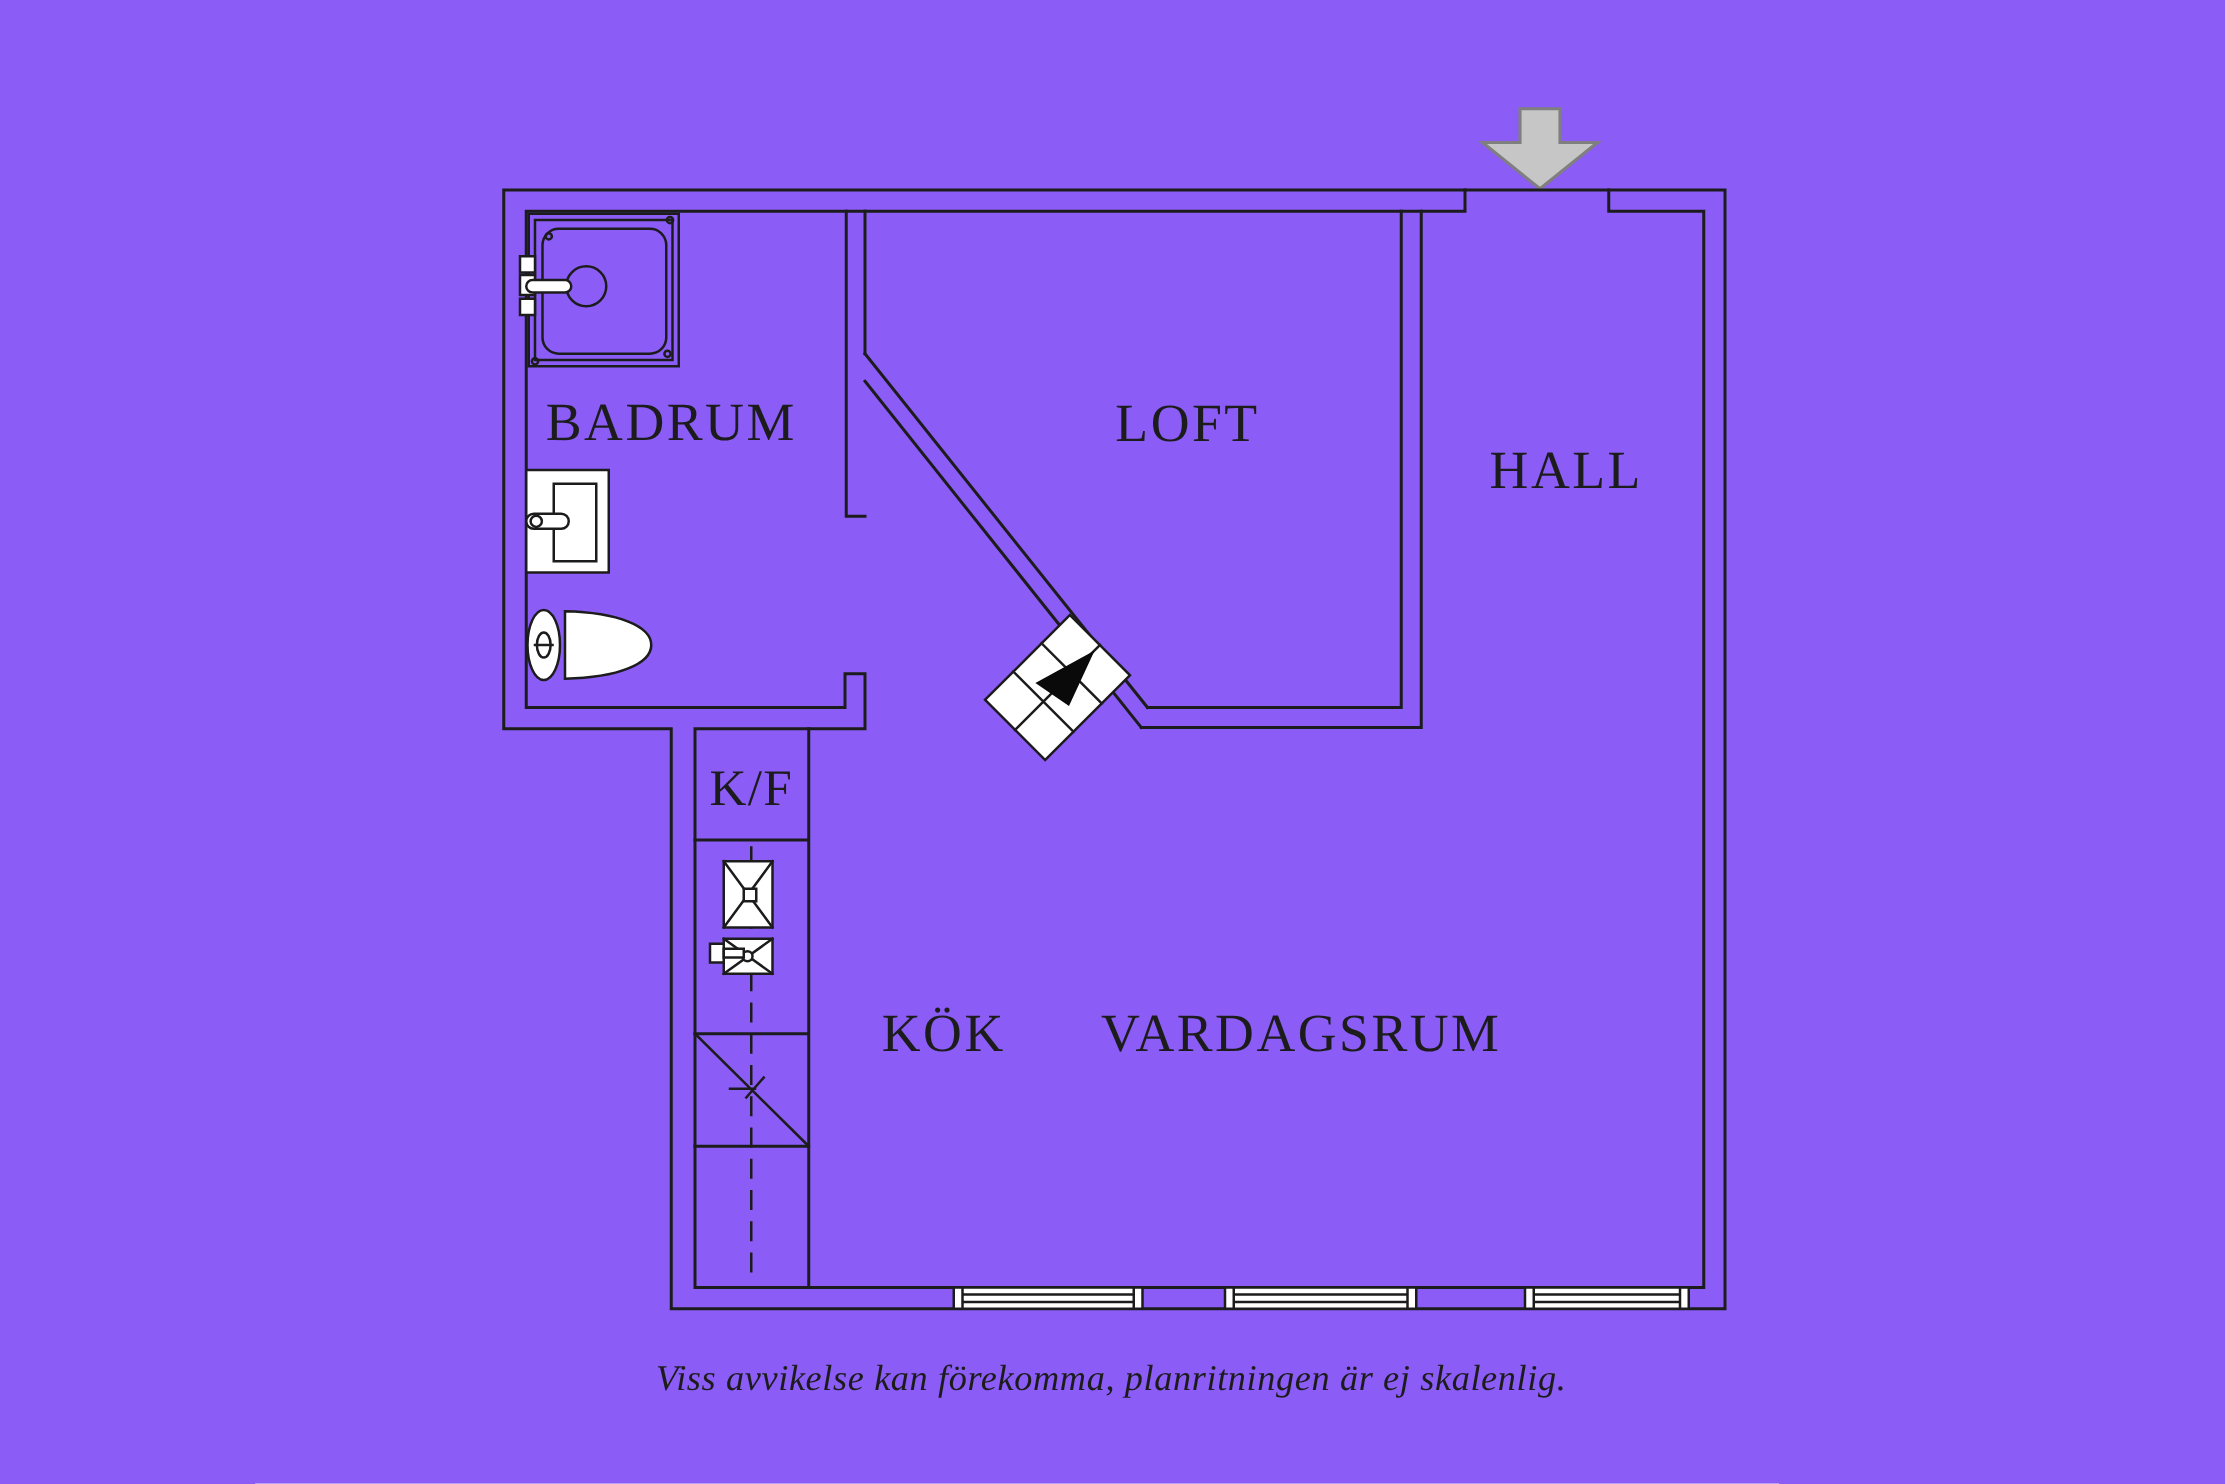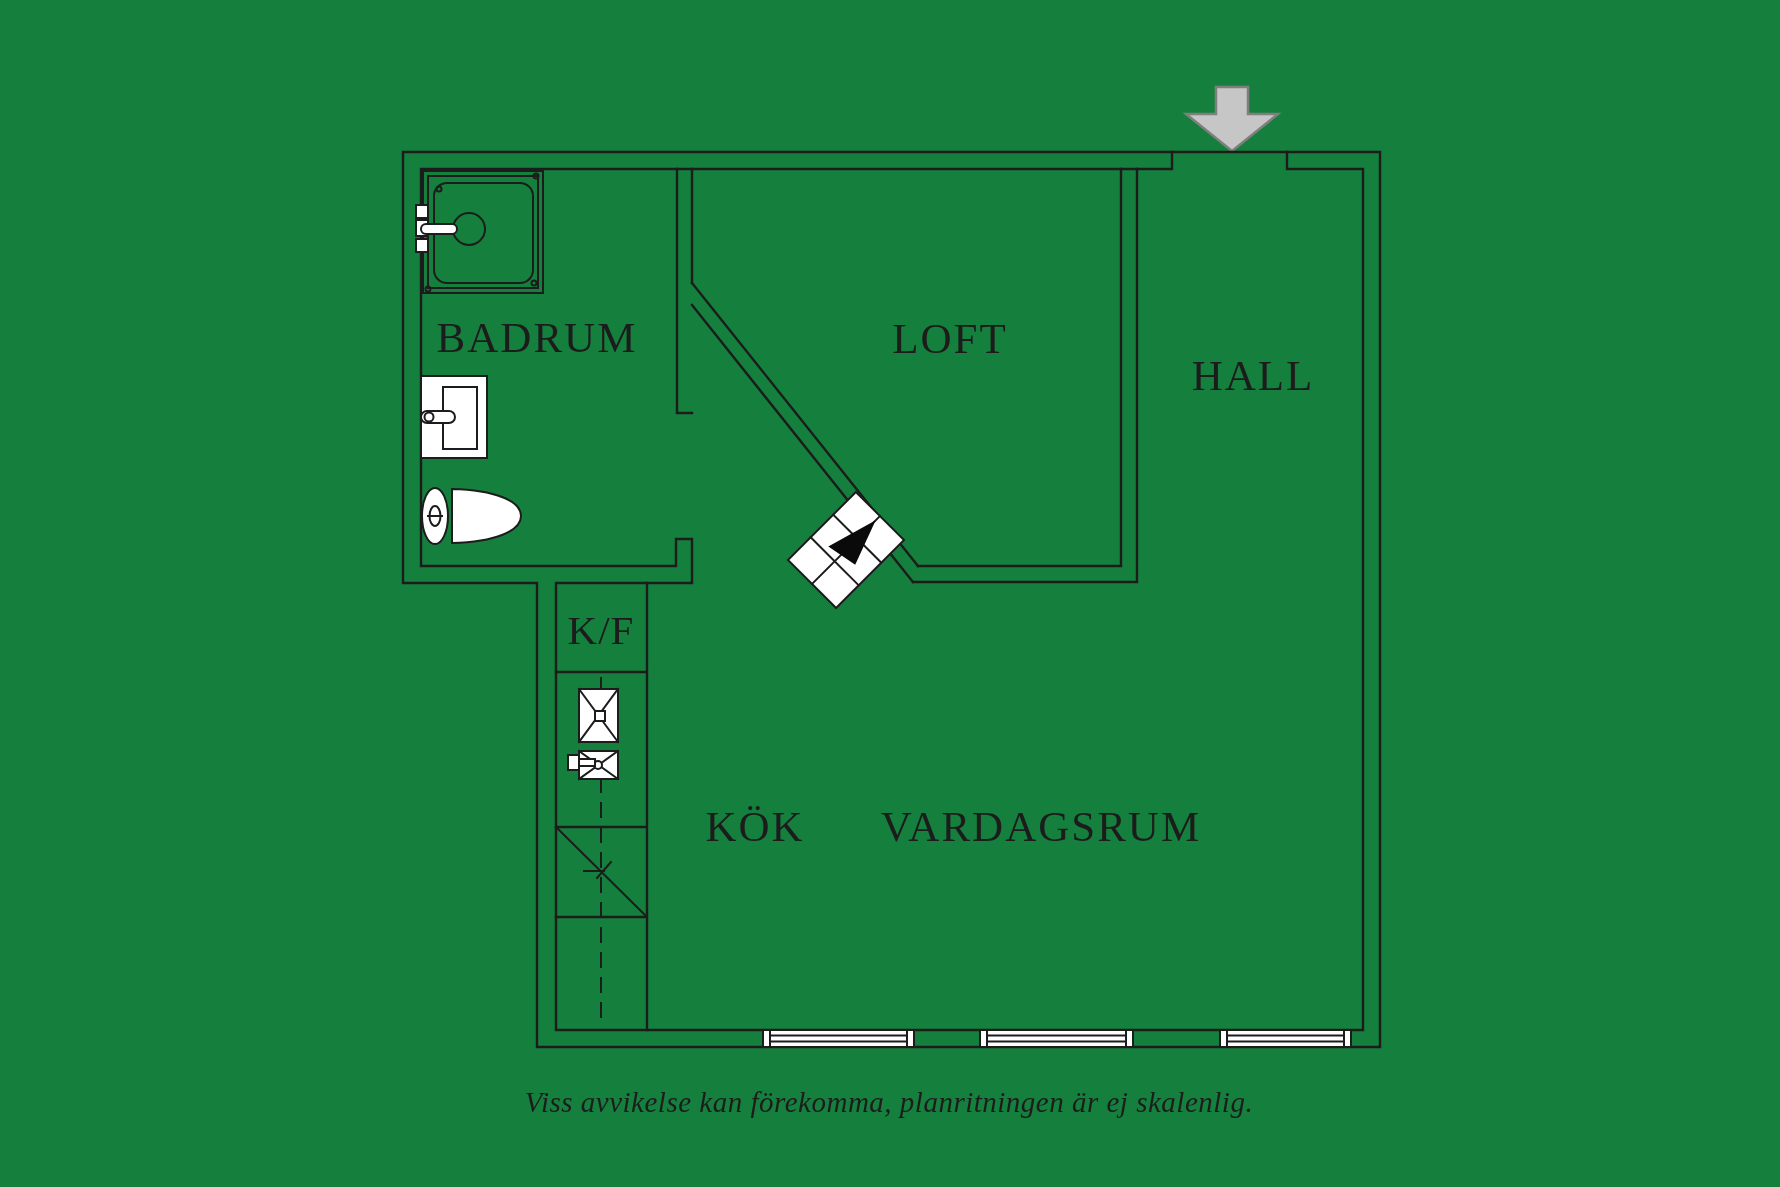--- a/index.html
+++ b/index.html
@@ -8,21 +8,21 @@
     background: #ffffff;
     width: 1780px;
     height: 1187px;
     overflow: hidden;
     font-family: "Liberation Serif", serif;
   }
   .stage {
     position: relative;
     width: 1780px;
     height: 1187px;
-    background: #15803d;
+    background: #8b5cf6;
   }
   svg { display: block; }
   .room-label {
     font-family: "Liberation Serif", serif;
     font-size: 43px;
     letter-spacing: 2px;
   }
   .kf-label {
     font-family: "Liberation Serif", serif;
     font-size: 41px;

